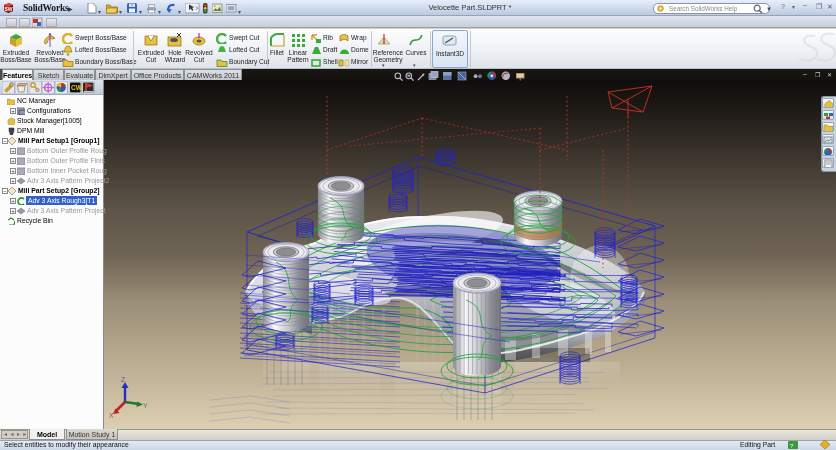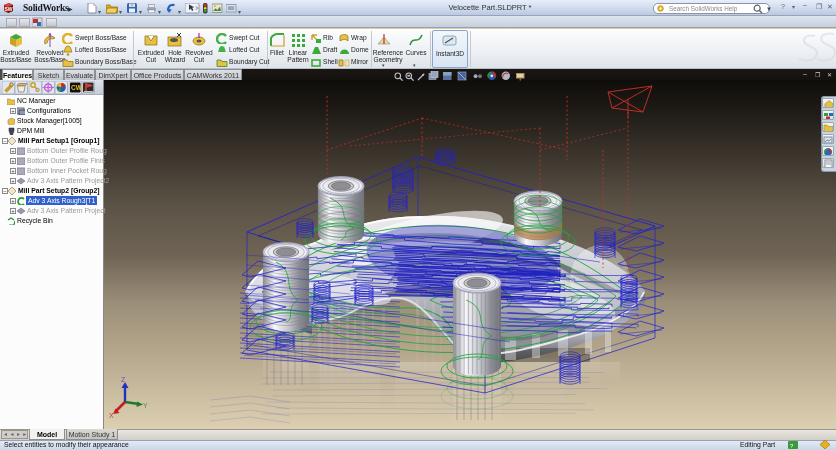--- a/index.html
+++ b/index.html
@@ -1,19 +1,19 @@
 <!DOCTYPE html>
 <html><head><meta charset="utf-8"><style>
 *{margin:0;padding:0;box-sizing:border-box;}
 body{width:836px;height:450px;font-family:"Liberation Sans",sans-serif;overflow:hidden;position:relative;background:#dccdae;}
 .abs{position:absolute;}
 
 #titlebar{left:0;top:0;width:836px;height:16px;background:linear-gradient(#e8eefa,#cdd9ec 60%,#bac9e0);border-bottom:1px solid #99a4b8;}
 .caret{top:8px;font-size:6px;color:#555;}
-#doctitle{left:380px;top:3px;width:220px;text-align:center;font-size:7.5px;color:#333;}
+#doctitle{left:360px;top:3px;width:220px;text-align:center;font-size:7.5px;color:#333;}
 #searchbox{left:653px;top:2.5px;width:117px;height:11px;background:#fff;border:1px solid #8a96a8;border-radius:5px;font-size:6.3px;color:#888;line-height:9.5px;padding-left:15px;}
 .winbtn{top:3px;font-size:7px;color:#5a626e;font-weight:normal;}
 
 #menurow{left:0;top:16px;width:836px;height:12px;background:linear-gradient(#dfe5ee,#c6cfdc);border-bottom:1px solid #94a0b0;}
 .mico{top:1px;width:11px;height:9px;background:linear-gradient(#e9e9e9,#c2c6cc);border:1px solid #aab;}
 
 #ribbon{left:0;top:29px;width:836px;height:40px;background:linear-gradient(#fdfdfe,#eef1f5 55%,#dfe4ea);border-bottom:1px solid #b8bec6;}
 .rsep{top:2px;width:1px;height:36px;background:#c3c9d1;}
 .rbig{top:30px;width:34px;height:38px;text-align:center;font-size:6.6px;color:#222;line-height:7px;}
 .rbig .ric{margin:2px auto 1px;width:17px;height:16px;}

